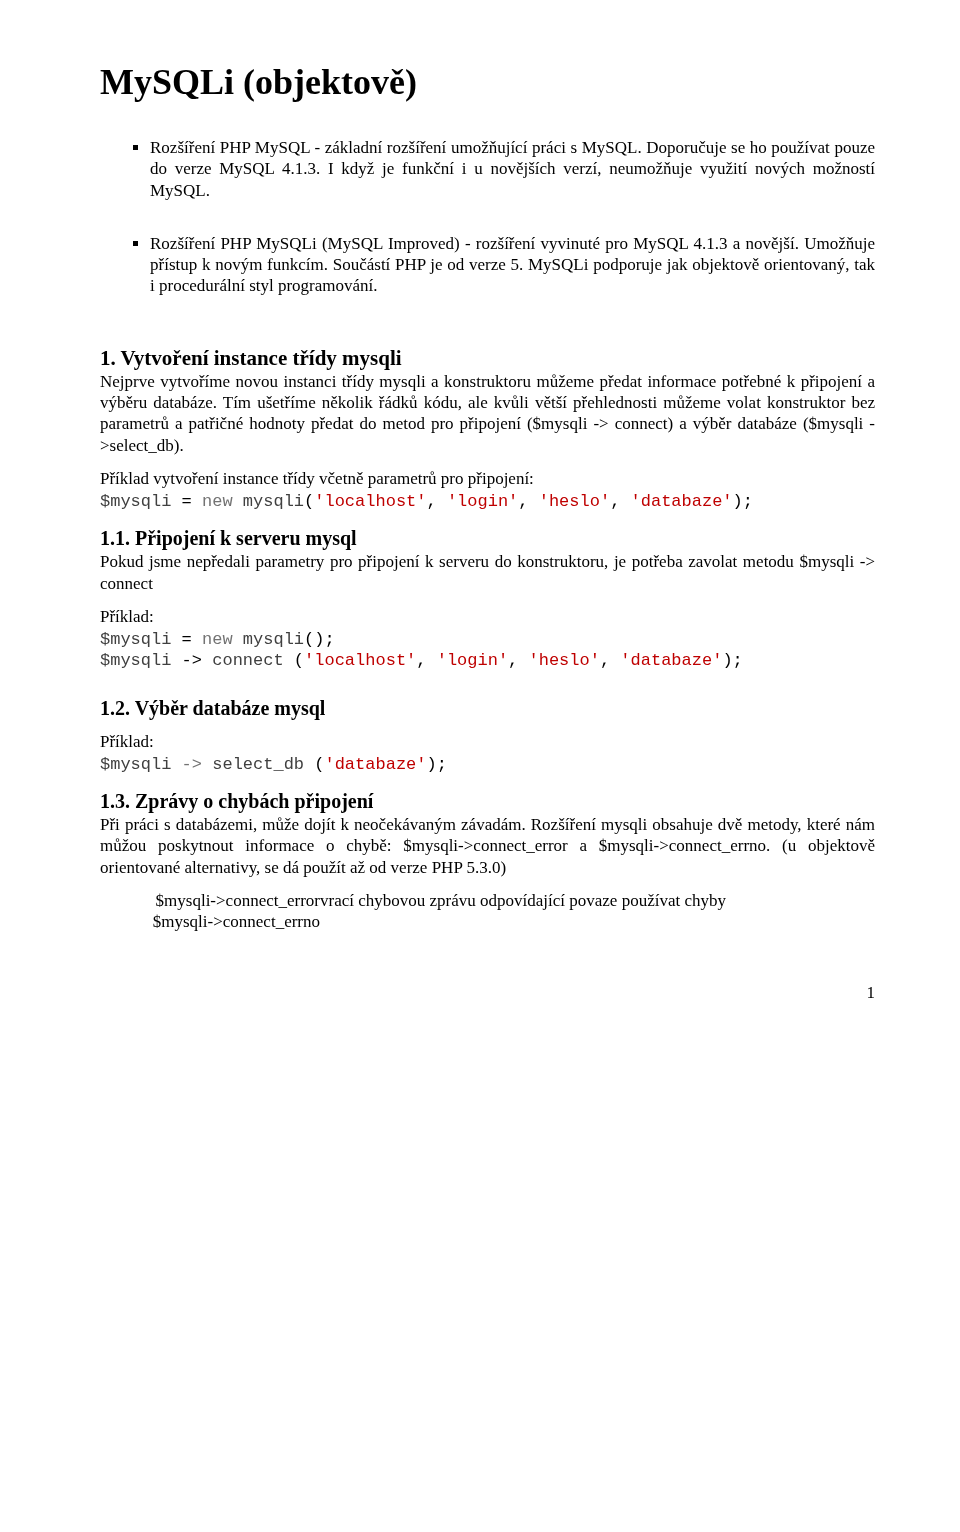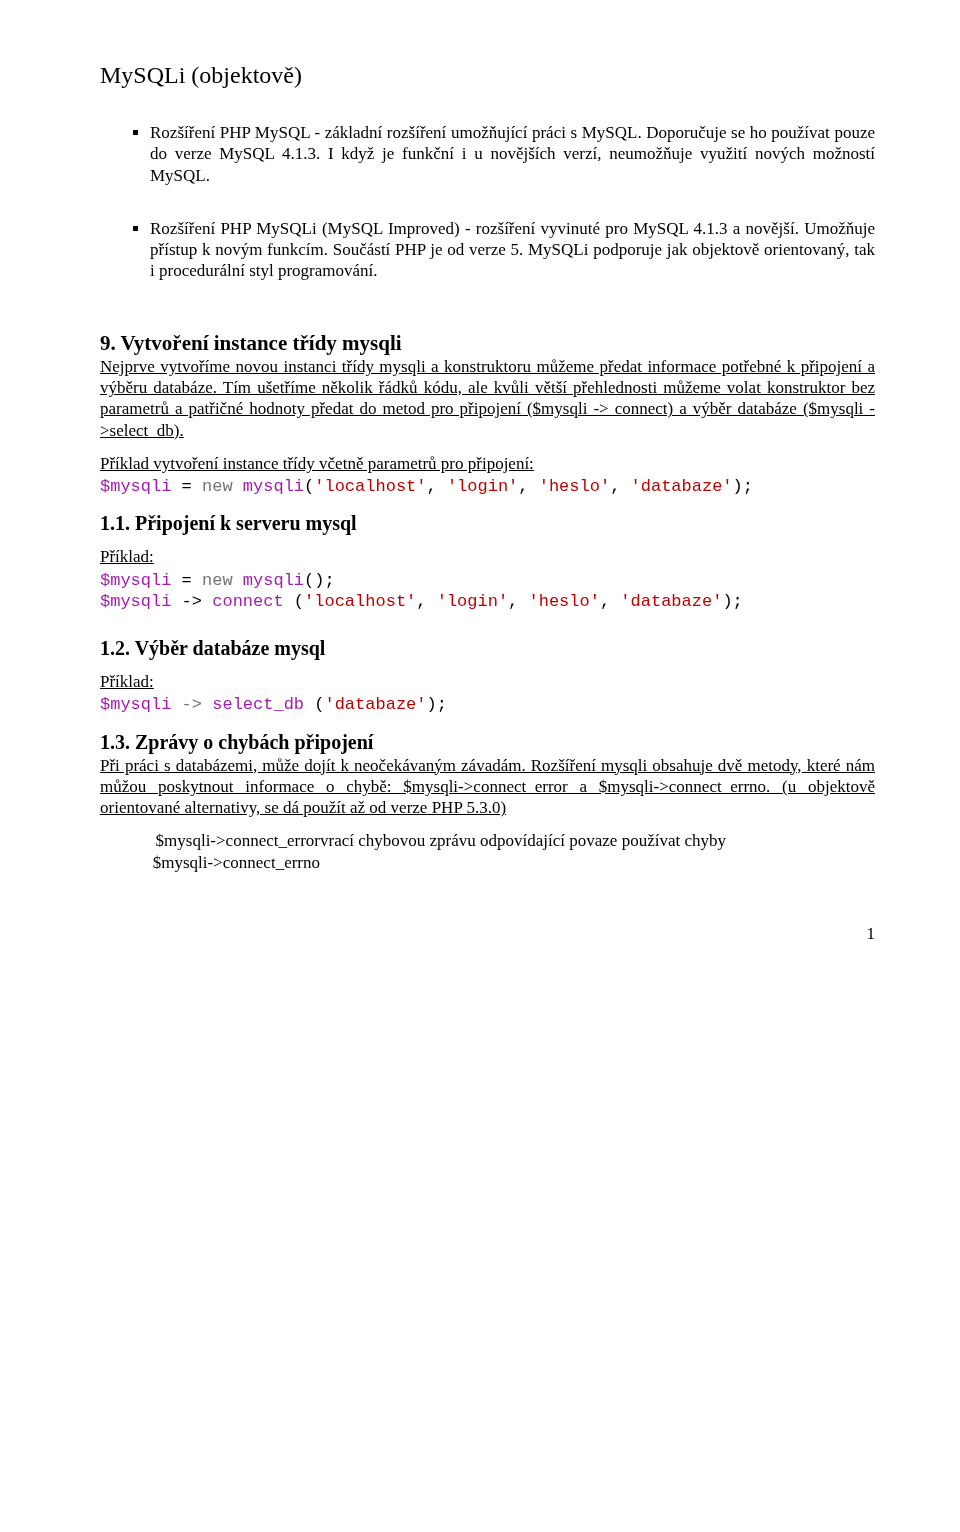--- a/index.html
+++ b/index.html
@@ -6,62 +6,63 @@
     font-family: "Times New Roman", Times, serif;
     font-size: 17px;
     margin: 0;
     padding: 60px 85px 40px 100px;
     background: #fff;
     color: #000;
     line-height: 1.25;
     width: 960px;
     box-sizing: border-box;
   }
-  h1 { font-size: 24px; font-weight: normal; margin: 0 0 18px 0; }
+  h1 { font-size: 36px; font-weight: bold; margin: 0 0 18px 0; }
   h2 { font-size: 21px; font-weight: bold; margin: 18px 0 0 0; }
   h3 { font-size: 20px; font-weight: bold; margin: 12px 0 0 0; display: inline; }
   ul.square { list-style-type: square; padding-left: 50px; margin: 0 0 20px 0; }
   ul.square li { margin-bottom: 6px; text-align: justify; margin-top: 32px; }
-  p { margin: 0 0 2px 0; text-align: justify; text-decoration: underline; }
+  p { margin: 0 0 2px 0; text-align: justify; }
   .secblock { margin-top: 14px; }
   .code { font-family: "Courier New", Courier, monospace; font-size: 17px; white-space: pre; }
   .kw   { color: #737373; }
   .str  { color: #bf0000; }
-  .ident{ color: #a21caf; }
+  .ident{ color: #404040; }
   .plain{ color: #000; }
   .lead { text-align: justify; }
   .gap  { height: 10px; }
   .tbl  { display: flex; }
   .tbl .c1 { width: 220px; text-align: right; }
   .tbl .c2 { flex: 1; }
   .pgnum { text-align: right; font-size: 17px; margin-top: 50px; }
 </style>
 </head>
 <body>
 
 <h1>MySQLi (objektově)</h1>
 
 <ul class="square">
   <li>Rozšíření PHP MySQL - základní rozšíření umožňující práci s  MySQL. Doporučuje se ho používat pouze do verze MySQL 4.1.3. I když je funkční i u novějších verzí, neumožňuje využití nových možností MySQL.</li>
   <li>Rozšíření PHP MySQLi (MySQL Improved) - rozšíření vyvinuté pro MySQL 4.1.3 a novější. Umožňuje přístup k novým funkcím. Součástí PHP je od verze 5. MySQLi podporuje jak objektově orientovaný, tak i procedurální styl programování.</li>
 </ul>
 
 <div class="gap"></div>
 
-<h2>9. Vytvoření instance třídy mysqli</h2>
+<h2>1. Vytvoření instance třídy mysqli</h2>
 <p class="lead">Nejprve vytvoříme novou instanci třídy mysqli a konstruktoru můžeme předat informace potřebné k připojení a výběru databáze. Tím ušetříme několik řádků kódu, ale kvůli větší přehlednosti můžeme volat konstruktor bez parametrů a patřičné hodnoty předat do metod pro připojení ($mysqli -&gt; connect) a výběr databáze ($mysqli -&gt;select_db).</p>
 
 <div class="gap"></div>
 
 <p>Příklad vytvoření instance třídy včetně parametrů pro připojení:</p>
 <div class="code"><span class="ident">$mysqli</span><span class="plain"> = </span><span class="kw">new</span><span> </span><span class="ident">mysqli</span><span class="plain">(</span><span class="str">'localhost'</span><span class="plain">, </span><span class="str">'login'</span><span class="plain">, </span><span class="str">'heslo'</span><span class="plain">, </span><span class="str">'databaze'</span><span class="plain">);</span></div>
 
 <div class="secblock">
 <h3>1.1. Připojení k serveru mysql</h3>
 <p class="lead" style="display:inline"></p>
+<p class="lead">Pokud jsme nepředali parametry pro připojení k serveru do konstruktoru, je potřeba zavolat metodu $mysqli -&gt; connect</p>
 </div>
 
 <div class="gap"></div>
 <p>Příklad:</p>
 <div class="code"><span class="ident">$mysqli</span><span class="plain"> = </span><span class="kw">new</span><span> </span><span class="ident">mysqli</span><span class="plain">();</span></div>
 <div class="code"><span class="ident">$mysqli</span><span class="plain"> -&gt; </span><span class="ident">connect</span><span> </span><span class="plain">(</span><span class="str">'localhost'</span><span class="plain">, </span><span class="str">'login'</span><span class="plain">, </span><span class="str">'heslo'</span><span class="plain">, </span><span class="str">'databaze'</span><span class="plain">);</span></div>
 
 <div class="gap"></div>
 
 <div class="secblock">

